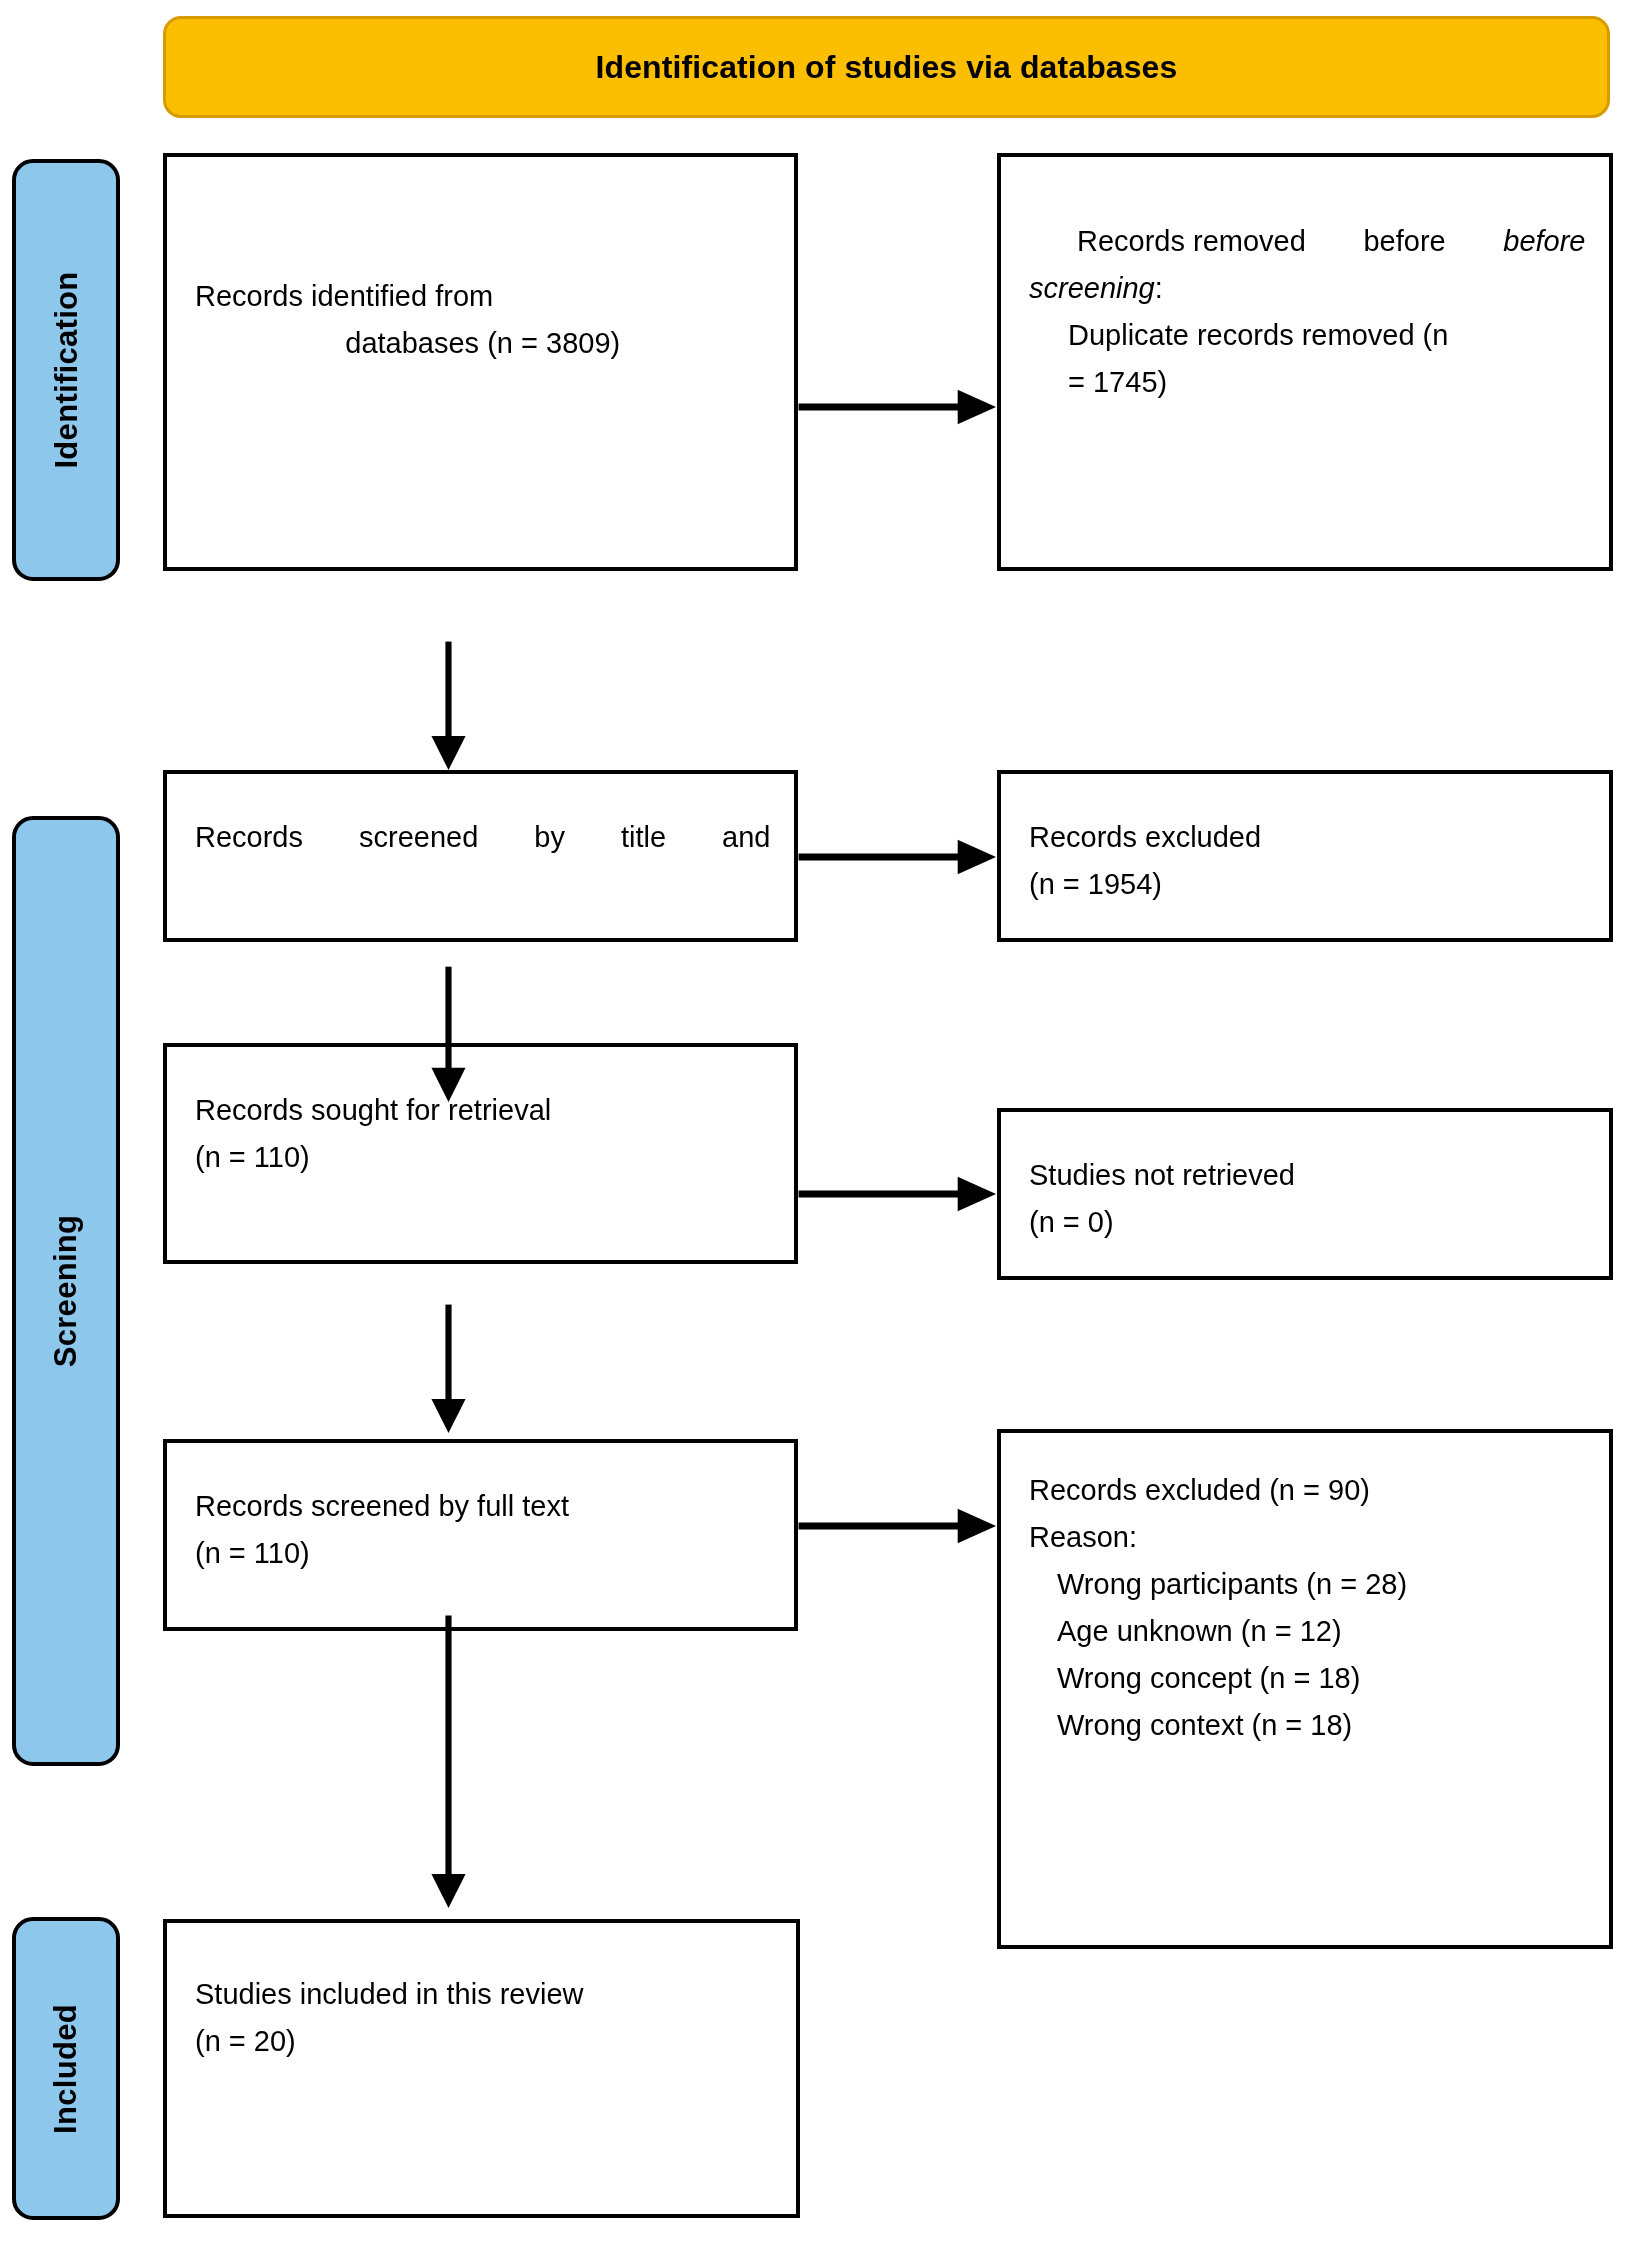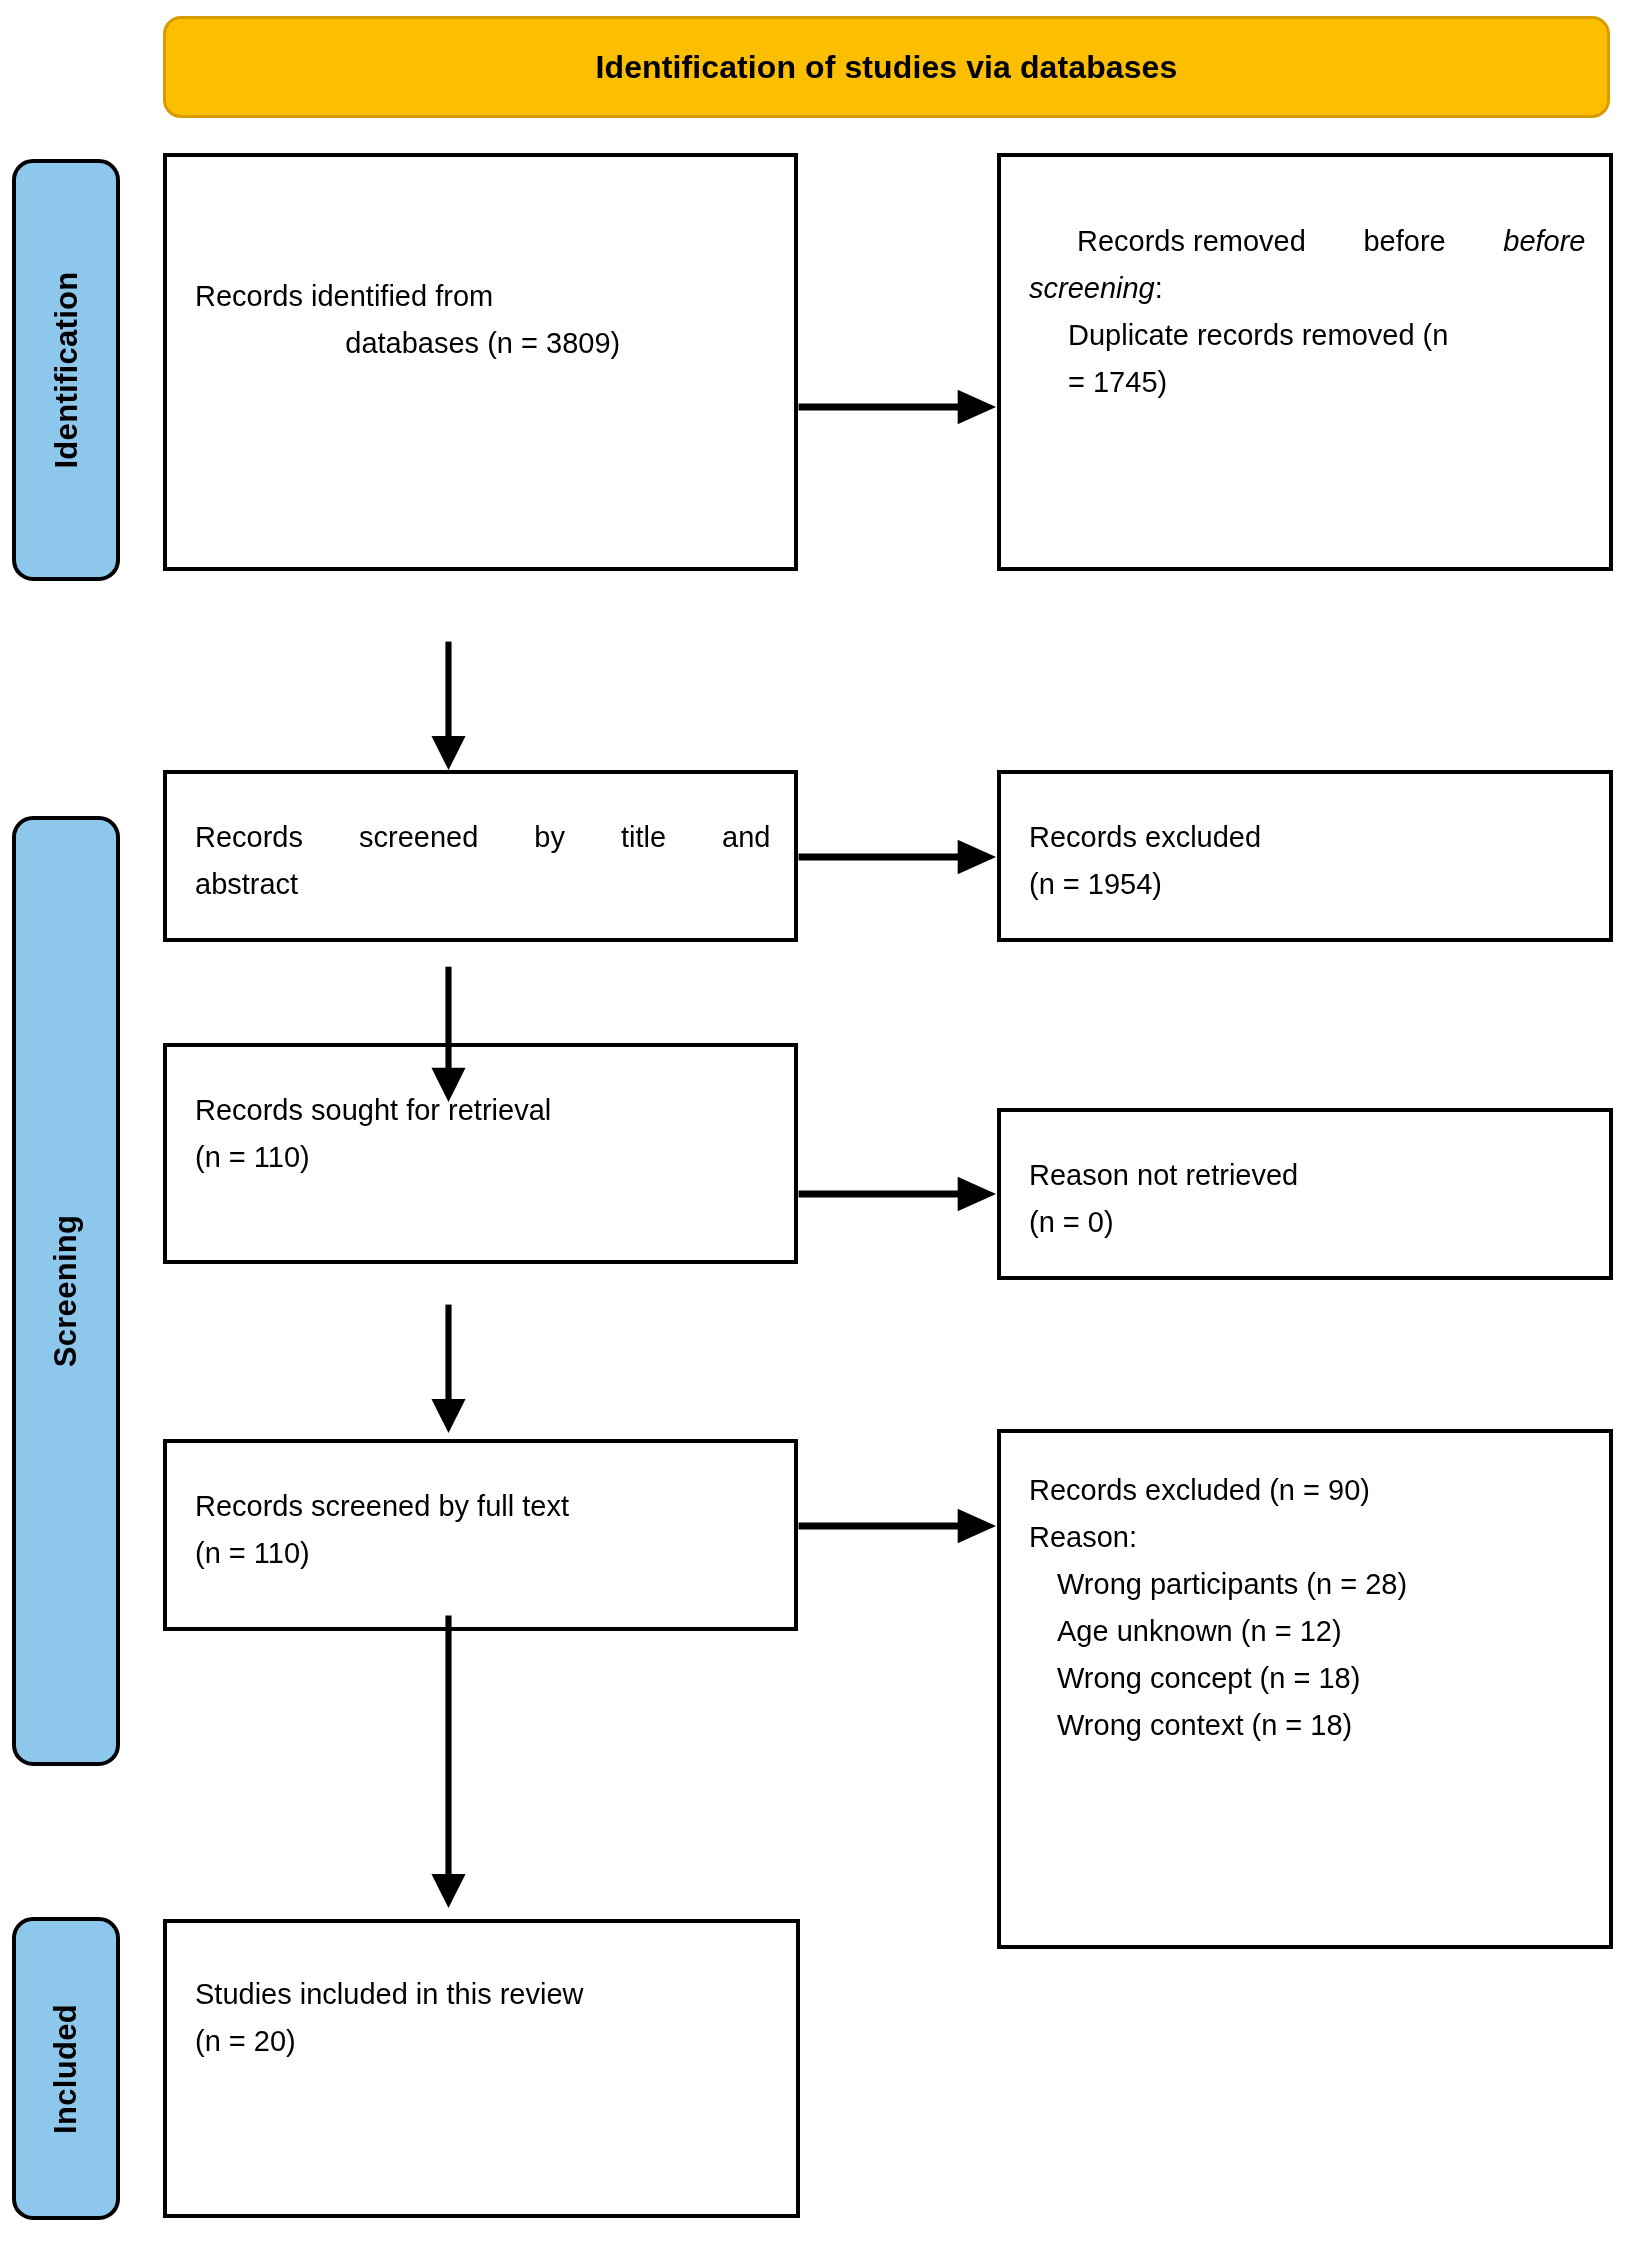--- a/index.html
+++ b/index.html
@@ -164,41 +164,40 @@
 
   <div class="flow-box" id="box-screened-title">
     <div class="box-inner box-text" id="txt-screened-ta">
       <div class="justify" style="display:flex;justify-content:space-between;">
         <span>Records</span>
         <span>screened</span>
         <span>by</span>
         <span>title</span>
         <span>and</span>
       </div>
-      <div>abstract</div>
     </div>
   </div>
 
   <div class="flow-box" id="box-excluded-ta">
     <div class="box-inner box-text" id="txt-excluded-ta">
       <div>Records excluded</div>
       <div>(n = 1954)</div>
     </div>
   </div>
 
   <div class="flow-box" id="box-sought">
     <div class="box-inner box-text" id="txt-sought">
       <div>Records sought for retrieval</div>
       <div>(n = 110)</div>
     </div>
   </div>
 
   <div class="flow-box" id="box-not-retrieved">
     <div class="box-inner box-text" id="txt-notretrieved">
-      <div>Reason not retrieved</div>
+      <div>Studies not retrieved</div>
       <div>(n = 0)</div>
     </div>
   </div>
 
   <div class="flow-box" id="box-screened-full">
     <div class="box-inner box-text" id="txt-fulltext">
       <div>Records screened by full text</div>
       <div>(n = 110)</div>
     </div>
   </div>

